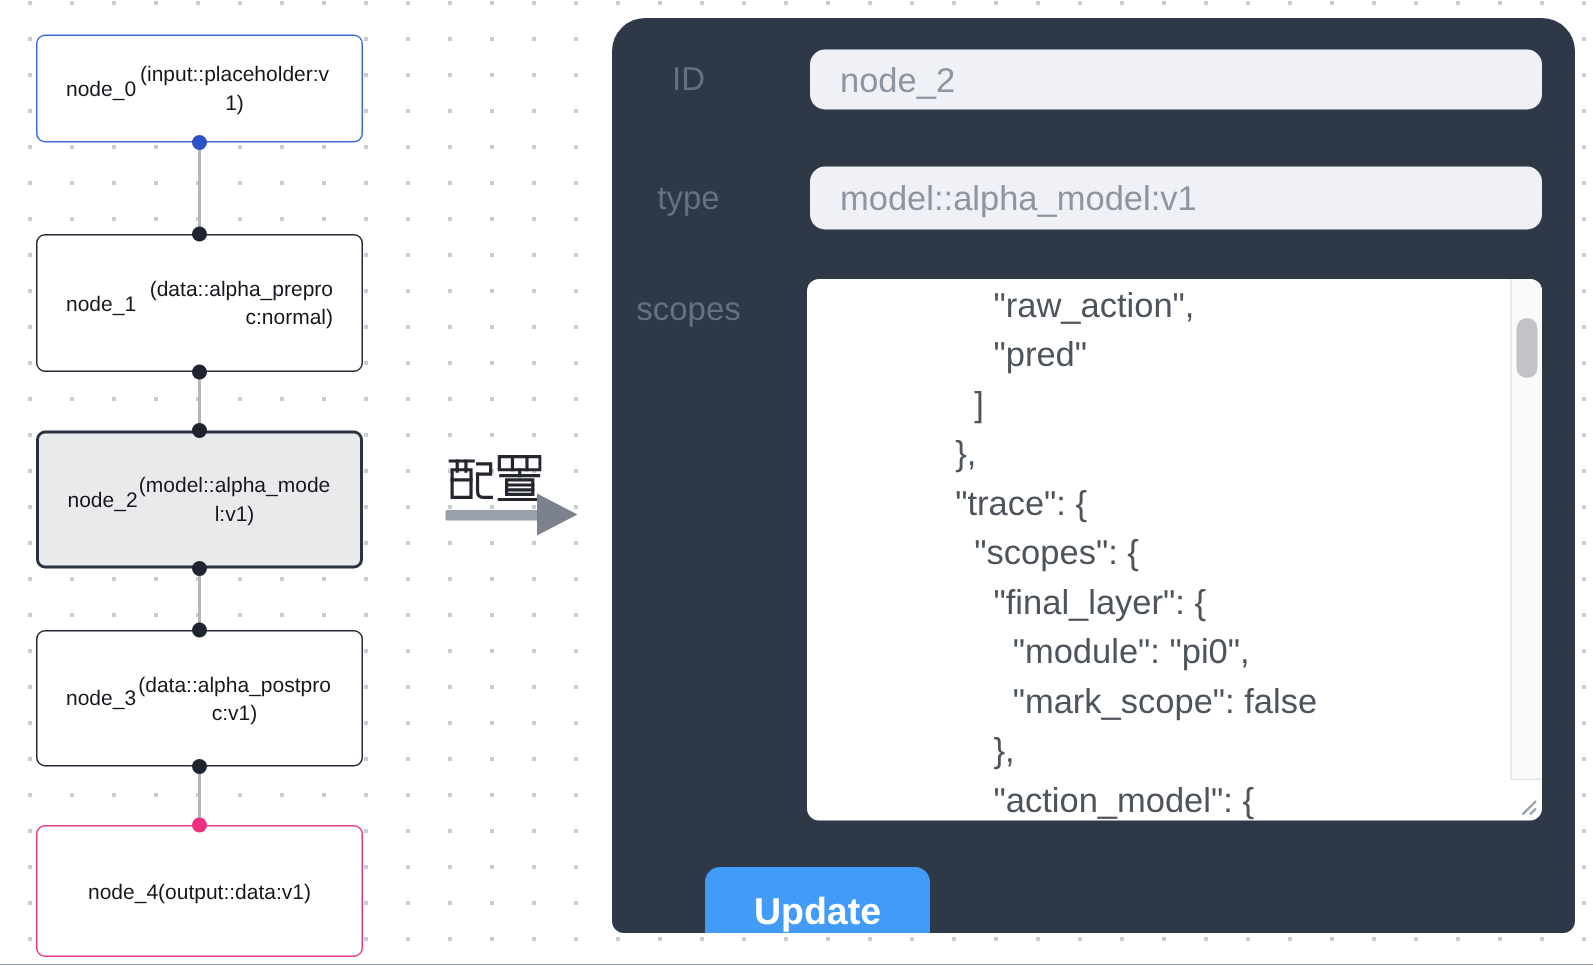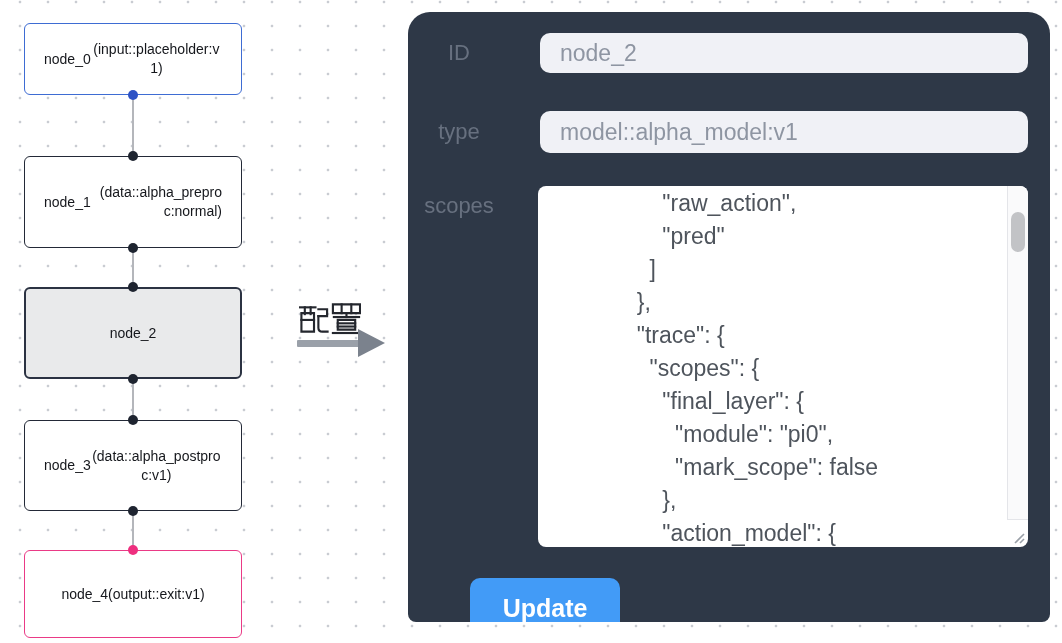--- a/index.html
+++ b/index.html
@@ -99,28 +99,29 @@
   <div class="node node--input">
     <div>node_0</div>
     <div class="sub">(input::placeholder:v1)</div>
   </div>
   <div class="node node--default1">
     <div>node_1</div>
     <div class="sub">(data::alpha_preproc:normal)</div>
   </div>
   <div class="node node--selected">
     <div>node_2</div>
+    <div class="sub">(model::alpha_model:v1)</div>
   </div>
   <div class="node node--default3">
     <div>node_3</div>
     <div class="sub">(data::alpha_postproc:v1)</div>
   </div>
   <div class="node node--output">
     <div>node_4</div>
-    <div class="sub">(output::exit:v1)</div>
+    <div class="sub">(output::data:v1)</div>
   </div>
 
   <div class="handle handle--blue" style="left:128px; top:90px;"></div>
   <div class="handle" style="left:128px; top:151px;"></div>
   <div class="handle" style="left:128px; top:243px;"></div>
   <div class="handle" style="left:128px; top:282px;"></div>
   <div class="handle" style="left:128px; top:374px;"></div>
   <div class="handle" style="left:128px; top:415px;"></div>
   <div class="handle" style="left:128px; top:506px;"></div>
   <div class="handle handle--pink" style="left:128px; top:545px;"></div>

